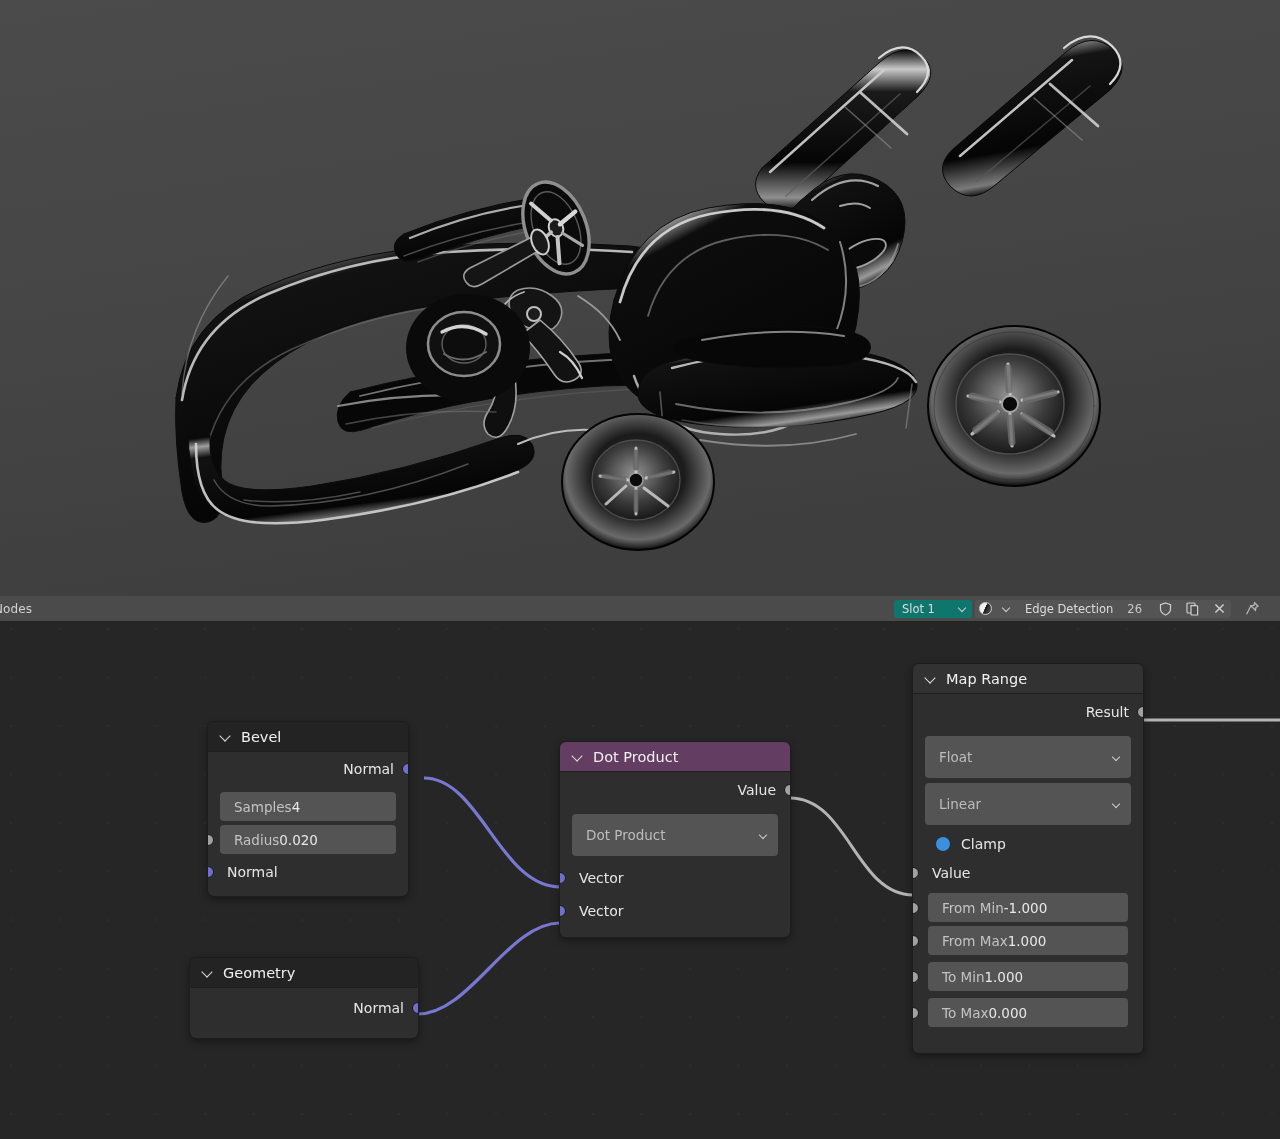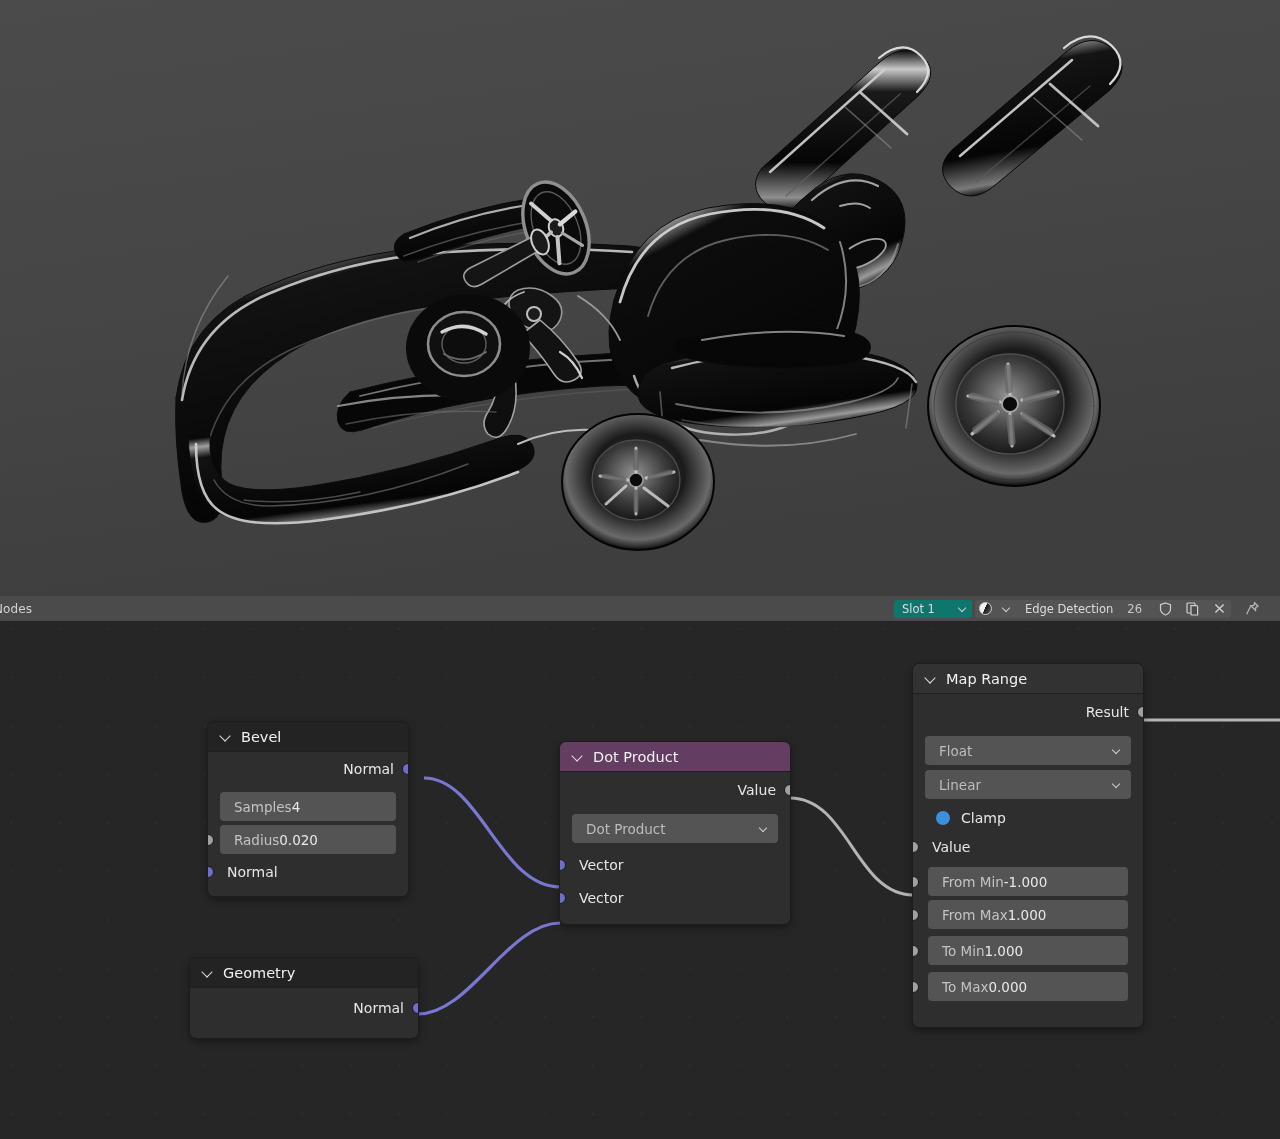--- a/index.html
+++ b/index.html
@@ -103,21 +103,21 @@
   .wrap-field { padding:0 12px; }
   .field {
     height:29px; border-radius:4px; background:#545454;
     display:flex; align-items:center; 
     padding:0 14px; margin-bottom:4px;
   }
   .field .f-name { font-size:13.5px; color:#c3c3c3; }
   .field .f-val  { font-size:13.5px; color:#e8e8e8; }
 
   .dropdown {
-    height:29px; border-radius:4px; background:#545454;
+    height:42px; border-radius:4px; background:#545454;
     display:flex; align-items:center; justify-content:space-between;
     padding:0 10px 0 14px; margin-bottom:5px;
   }
   .dropdown .dd-label { font-size:13.5px; color:#bcbcbc; }
 
   .checkrow { height:28px; display:flex; align-items:center; padding-left:22px; }
   .checkbox { width:16px; height:16px; border-radius:50%; background:#3b8fdd;
               border:1px solid #2a2a2a; margin-right:10px; flex:none;}
   .checkrow .cb-label { font-size:14px; color:#e6e6e6; }
 

